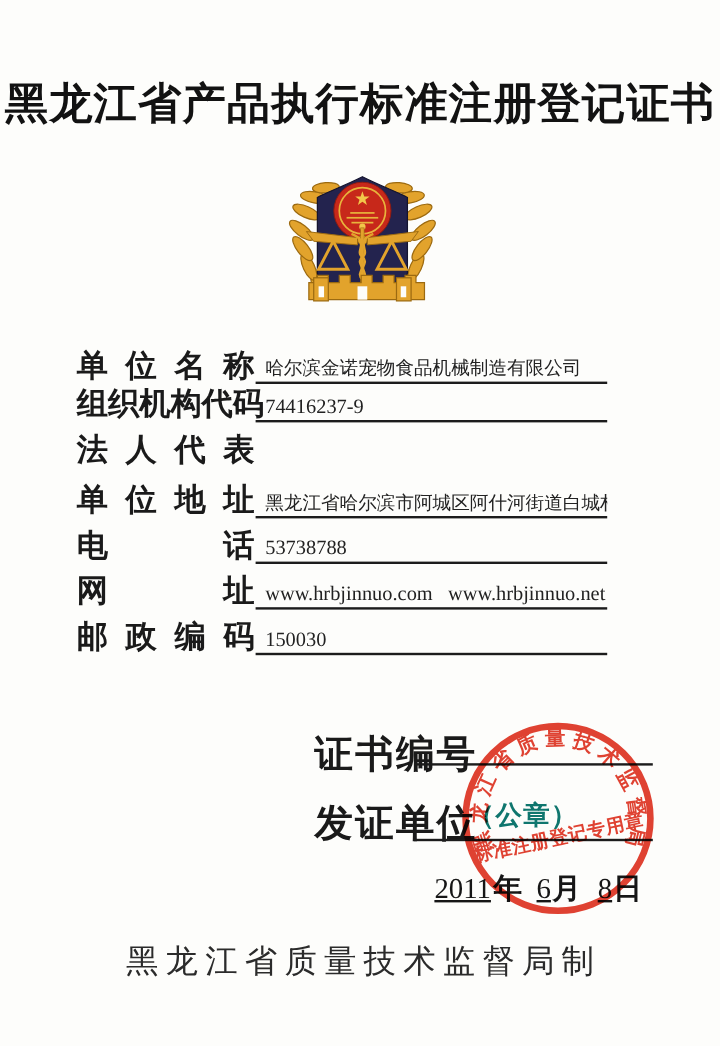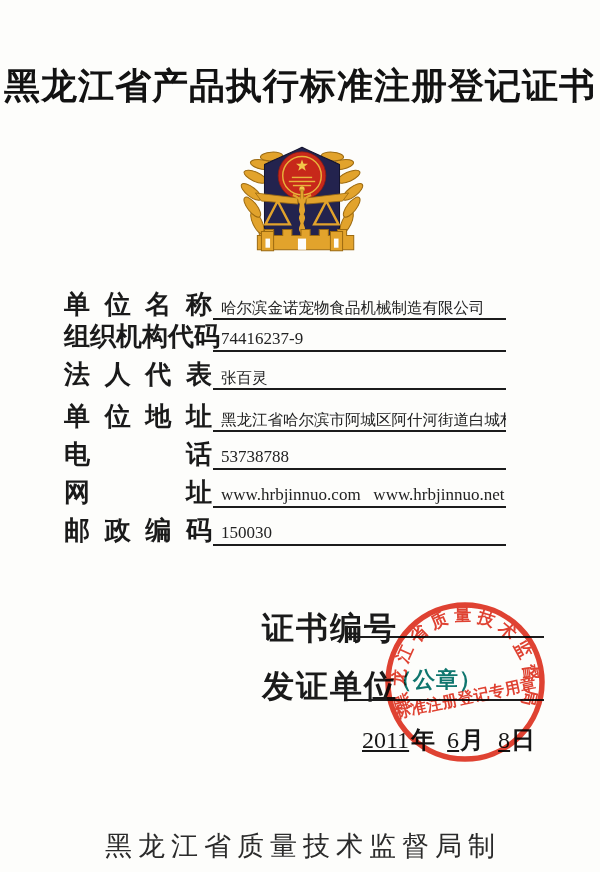--- a/index.html
+++ b/index.html
@@ -70,21 +70,21 @@
   .date-row .m{margin:0 14px 0 1px;}
   .date-row .d{margin-left:1px;}
   
   .seal{
     position:absolute;left:382px;top:599px;width:166px;height:166px;
     mix-blend-mode:multiply;opacity:.93;
     pointer-events:none;
   }
   
   .footer{
-    position:absolute;left:0;top:828px;width:600px;
+    position:absolute;left:0;top:783px;width:600px;
     text-align:center;
     font-size:27px;letter-spacing:6px;text-indent:6px;
     color:#2b2b2b;
   }
 </style>
 </head>
 <body>
 
 <div class="page">
 
@@ -159,21 +159,20 @@
         </div>
       <div class="fvalue latin">74416237-9</div>
     </div>
     <div class="frow" style="height:38px">
       <div class="flabel">
           <span>法</span>
           <span>人</span>
           <span>代</span>
           <span>表</span>
         </div>
-      <div class="fvalue cjk">张百灵</div>
     </div>
     <div class="frow" style="height:42px">
       <div class="flabel">
           <span>单</span>
           <span>位</span>
           <span>地</span>
           <span>址</span>
         </div>
       <div class="fvalue cjk">黑龙江省哈尔滨市阿城区阿什河街道白城村</div>
     </div>

